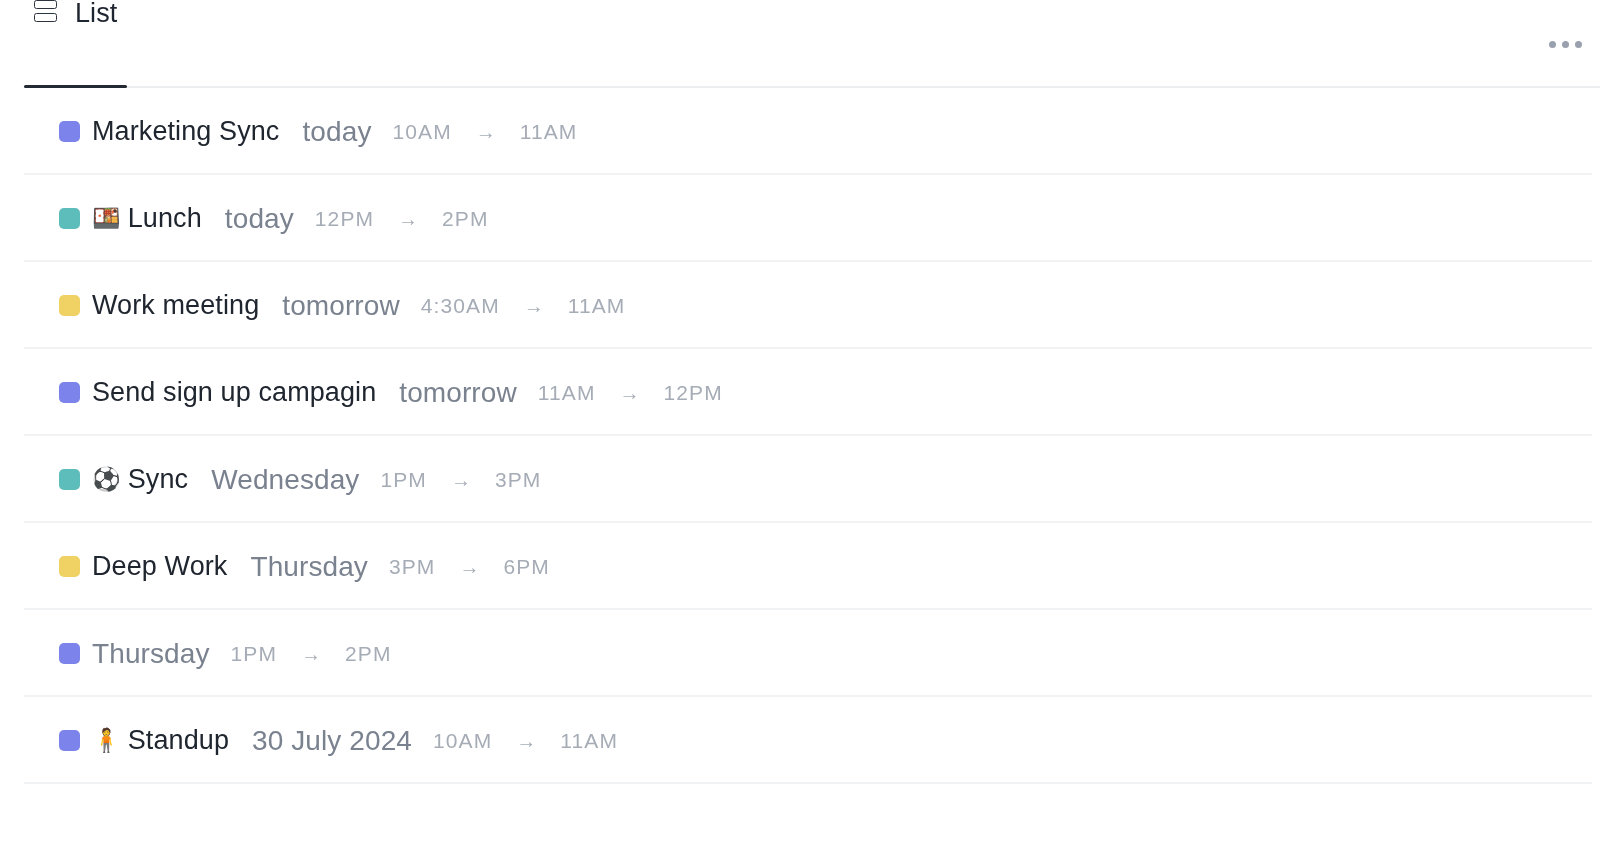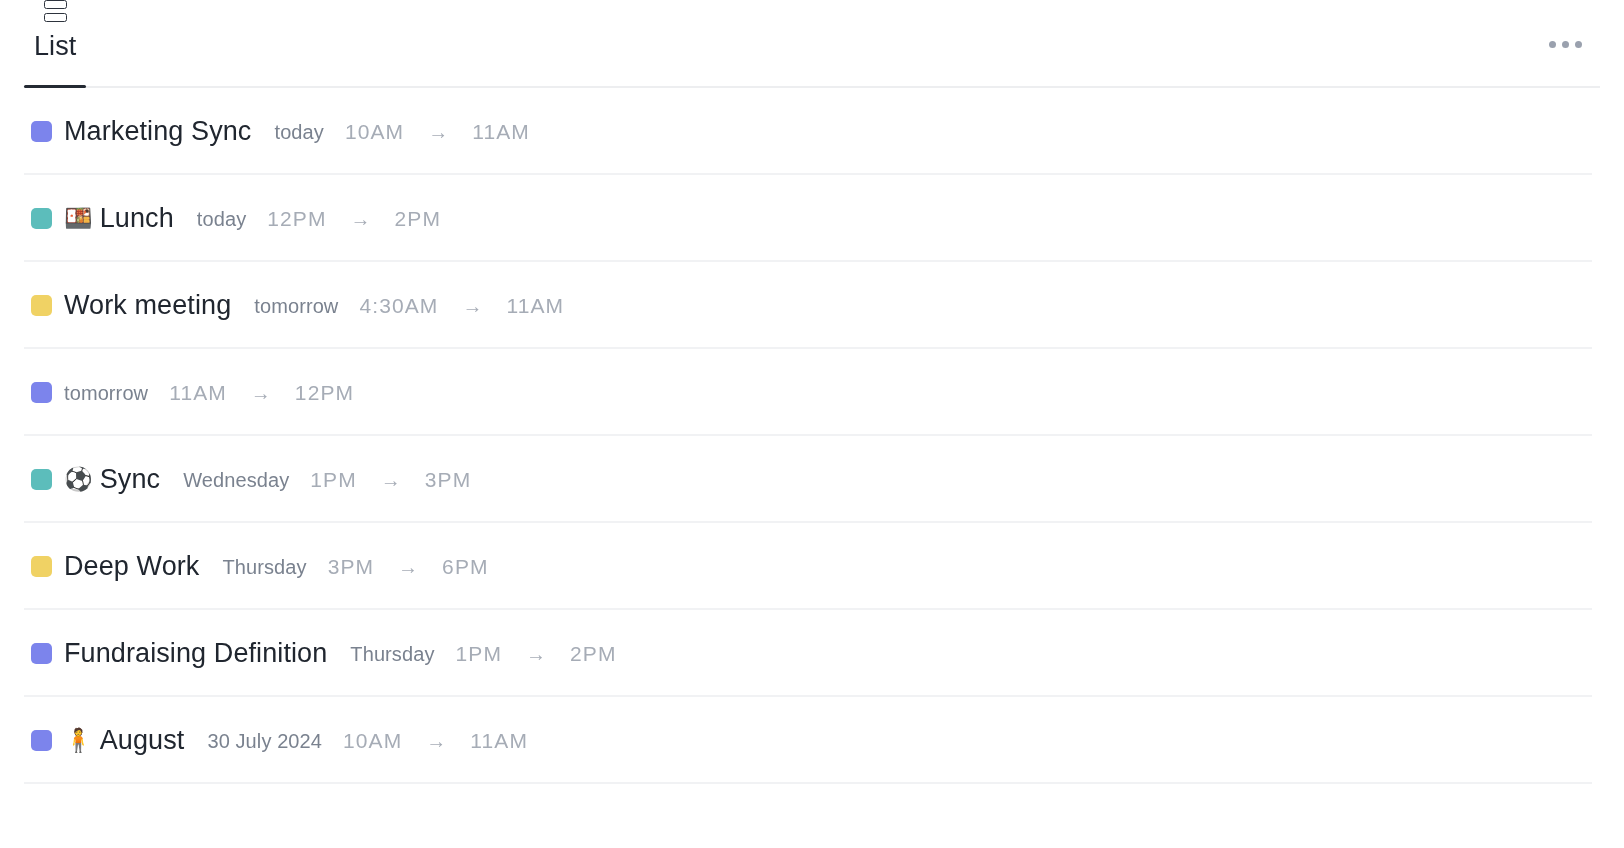--- a/index.html
+++ b/index.html
@@ -46,27 +46,25 @@
 
   .tabs {
     display: flex;
     align-items: center;
     height: 100%;
   }
 
   .tab {
     position: relative;
     display: flex;
-    align-items: center;
-    gap: 11px;
+    gap: 18px;
     height: 100%;
     padding: 0 10px;
     cursor: pointer;
     user-select: none;
-    flex-direction: column;
   }
   .tab.active::after {
     content: "";
     position: absolute;
     left: 0;
     right: 0;
     bottom: 0;
     height: 3px;
     background: #242a33;
     border-radius: 2px;
@@ -115,21 +113,21 @@
   
   .rows {
     position: relative;
   }
 
   .row {
     position: relative;
     height: 87px;
     display: flex;
     align-items: center;
-    padding: 0 8px;
+    padding: 0 36px;
     box-sizing: border-box;
     cursor: pointer;
     text-align: center;
   }
   .row::after {
     content: "";
     position: absolute;
     left: 24px;
     right: 32px;
     bottom: 0;
@@ -160,21 +158,21 @@
   .row-emoji {
     font-size: 23px;
     line-height: 1;
     display: inline-block;
   }
   .row-emoji:empty {
     display: none;
   }
 
   .row-date {
-    font-size: 20px;
+    font-size: 28px;
     line-height: 1;
     color: #7a828f;
     white-space: nowrap;
     margin-right: 21px;
     letter-spacing: 0.1px;
   }
 
   .row-time {
     display: flex;
     align-items: center;
@@ -246,20 +244,23 @@
         </span>
         <span class="row-date">tomorrow</span>
         <span class="row-time">
           <span>4:30AM</span>
           <span class="arrow">→</span>
           <span>11AM</span>
         </span>
       </div>
       <div class="row">
         <span class="row-swatch" style="background: rgb(124, 132, 236);"></span>
+        <span class="row-title">
+          <span>Send sign up campagin</span>
+        </span>
         <span class="row-date">tomorrow</span>
         <span class="row-time">
           <span>11AM</span>
           <span class="arrow">→</span>
           <span>12PM</span>
         </span>
       </div>
       <div class="row">
         <span class="row-swatch" style="background: rgb(92, 189, 187);"></span>
         <span class="row-title">
@@ -280,35 +281,32 @@
         </span>
         <span class="row-date">Thursday</span>
         <span class="row-time">
           <span>3PM</span>
           <span class="arrow">→</span>
           <span>6PM</span>
         </span>
       </div>
       <div class="row">
         <span class="row-swatch" style="background: rgb(124, 132, 236);"></span>
-        <span class="row-title">
-          <span>Fundraising Definition</span>
-        </span>
         <span class="row-date">Thursday</span>
         <span class="row-time">
           <span>1PM</span>
           <span class="arrow">→</span>
           <span>2PM</span>
         </span>
       </div>
       <div class="row">
         <span class="row-swatch" style="background: rgb(124, 132, 236);"></span>
         <span class="row-title">
           <span class="row-emoji">🧍</span>
-          <span>August</span>
+          <span>Standup</span>
         </span>
         <span class="row-date">30 July 2024</span>
         <span class="row-time">
           <span>10AM</span>
           <span class="arrow">→</span>
           <span>11AM</span>
         </span>
       </div>
     </div>
 

